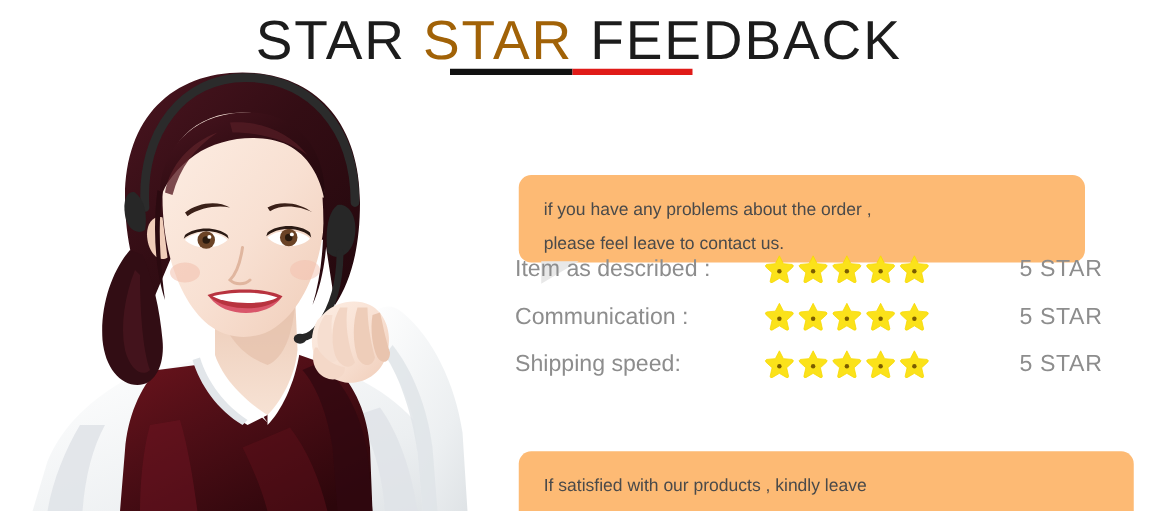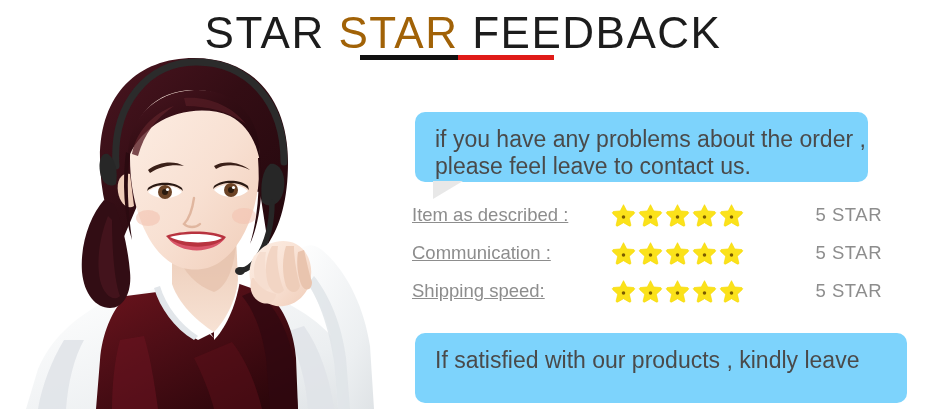--- a/index.html
+++ b/index.html
@@ -61,27 +61,28 @@
     left: 8px;
     top: 40px;
     width: 370px;
     height: 369px;
   }
   #illustration svg { display: block; }
 
   
   .bubble {
     position: absolute;
-    background: #7dd3fc;
+    background: #fdba74;
     border-radius: 10px;
     color: #4a4a4a;
-    font-size: 23px;
+    font-size: 14px;
     line-height: 27px;
     padding: 14px 20px 15px 20px;
     box-sizing: border-box;
+    margin-top: 28px;
   }
   #bubble-top {
     left: 415px;
     top: 112px;
     width: 453px;
     height: 70px;
   }
   #bubble-top .tail {
     position: absolute;
     left: 18px;
@@ -111,21 +112,20 @@
     position: relative;
     height: 38px;
     display: flex;
     align-items: center;
   }
   .rating-label {
     width: 205px;
     font-size: 18.5px;
     color: #8d8d8d;
     white-space: nowrap;
-    text-decoration: underline;
   }
   .rating-stars {
     width: 170px;
     display: flex;
     align-items: center;
     gap: 2px;
   }
   .rating-stars svg { display: block; }
   .rating-value {
     font-size: 18.5px;

